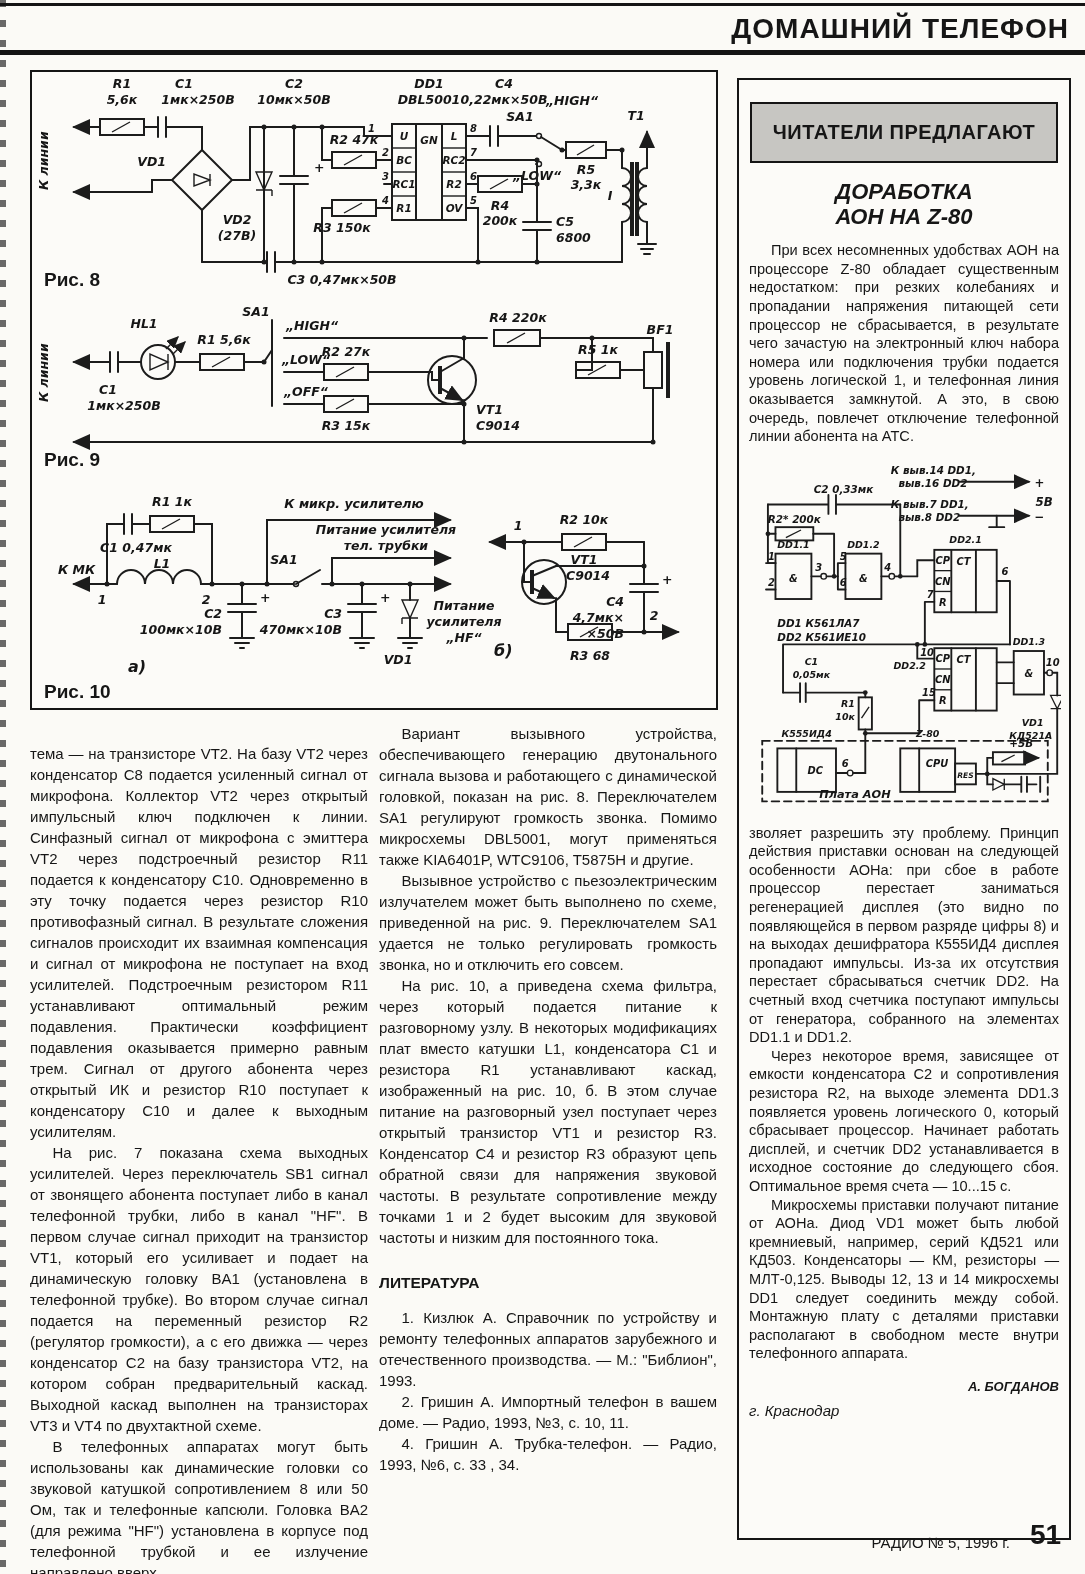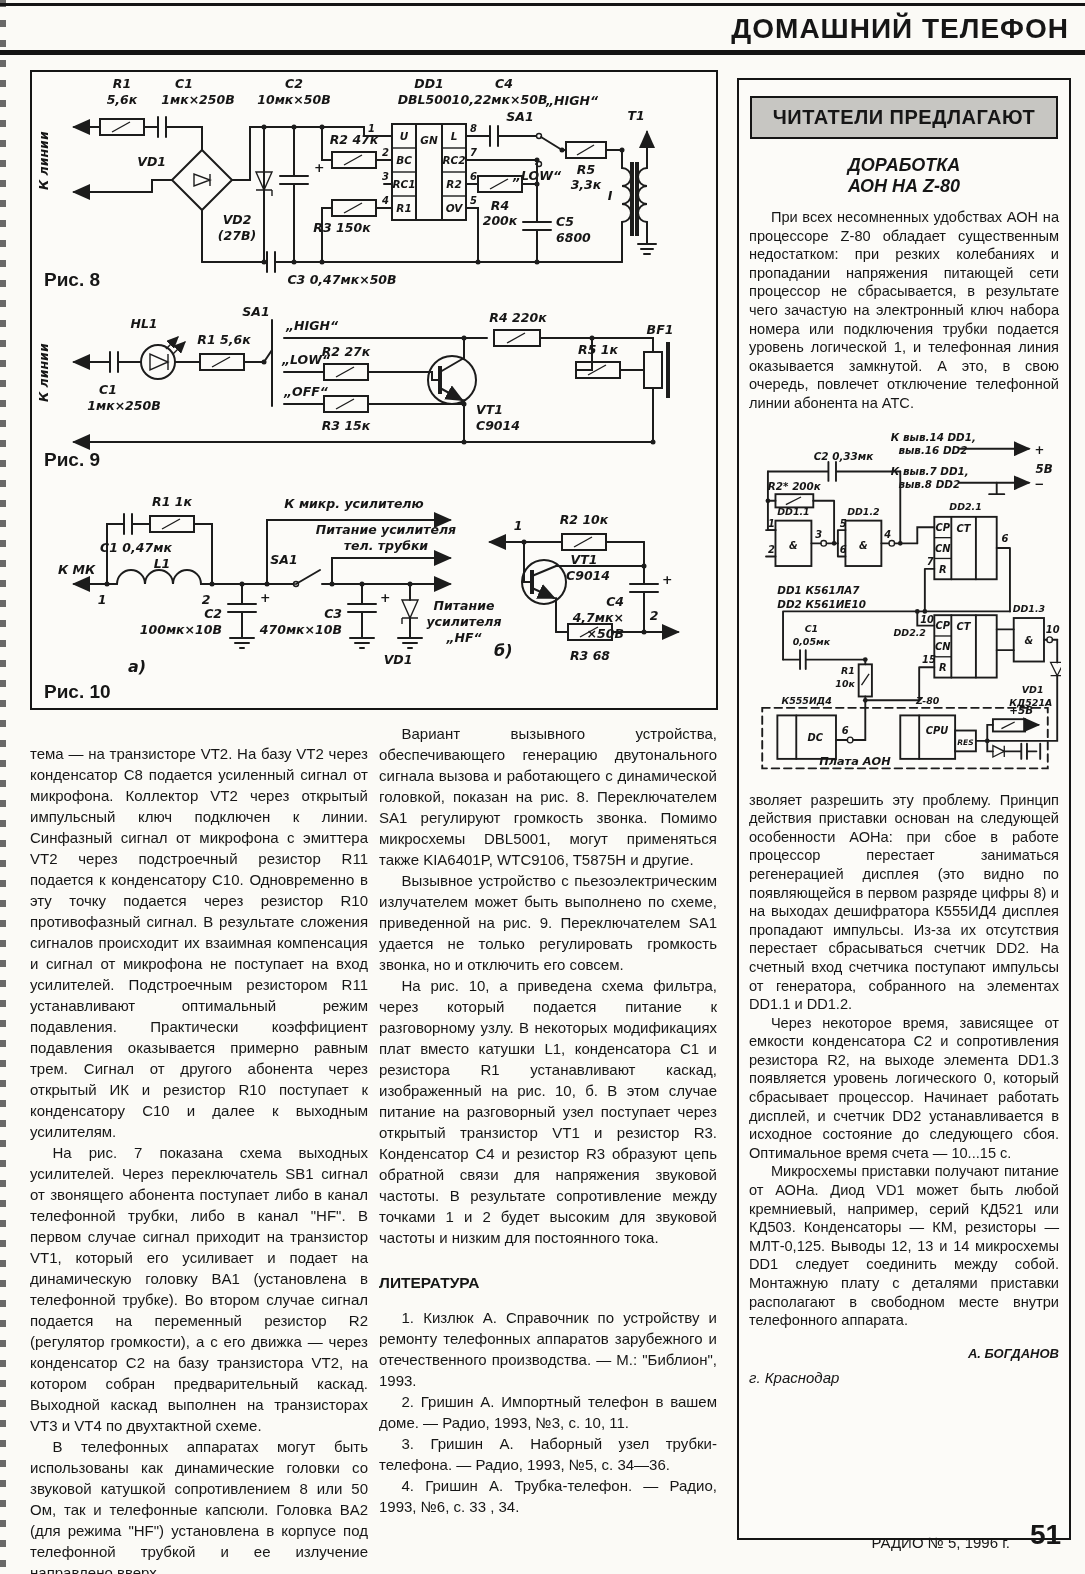--- a/index.html
+++ b/index.html
@@ -16,24 +16,24 @@
   .figbox svg{display:block;}
 
   .col{position:absolute;width:338px;font-size:15px;line-height:21px;text-align:justify;}
   .col1{left:30px;top:743px;} .col2{left:379px;top:723px;}
   .para{text-indent:1.5em;margin:0;}
   .para.cont{text-indent:0;}
   .lit-title{text-align:left;font-weight:bold;font-size:15.5px;margin:24px 0 14px;text-indent:0;}
 
   .sidebar{position:absolute;left:737px;top:78px;width:334px;height:1462px;border:2px solid #151515;
            box-sizing:border-box;padding:0 10px;overflow:hidden;background:#fcfbf8;}
-  .rubric{margin:16px 1px 0;background:#c7c6c2;border:2px solid #151515;text-align:center;
-          font-weight:bold;font-size:20px;padding:8px 0;letter-spacing:.5px;
+  .rubric{margin:22px 1px 0;background:#c7c6c2;border:2px solid #151515;text-align:center;
+          font-weight:bold;font-size:20px;padding:17px 0;letter-spacing:.5px;
           background-image:radial-gradient(#b5b4b0 12%,transparent 13%);background-size:4px 4px;}
-  .sb-title{text-align:center;font-weight:bold;font-style:italic;font-size:18px;line-height:1.14;margin:16px 0 12px;}
+  .sb-title{text-align:center;font-weight:bold;font-style:italic;font-size:22px;line-height:1.14;margin:16px 0 12px;}
   .sb-para{font-size:14.6px;line-height:18.6px;text-align:justify;text-indent:1.5em;margin:0;}
   .sb-para.cont{text-indent:0;}
   .sb-svg{margin:4px auto 6px;display:block;}
   .sb-author{text-align:right;font-weight:bold;font-style:italic;font-size:13px;margin-top:16px;}
   .sb-city{font-style:italic;font-size:15px;margin-top:8px;}
 
   .footer-journal{position:absolute;left:740px;top:1534px;width:270px;text-align:right;font-size:15px;}
   .footer-page{position:absolute;left:1030px;top:1519px;font-size:28px;font-weight:bold;}
 
   
@@ -415,21 +415,20 @@
     <p class="para">В телефонных аппаратах могут быть использованы как динамические головки со звуковой катушкой сопротивлением 8 или 50 Ом, так и телефонные капсюли. Головка BA2 (для режима "HF") установлена в корпусе под телефонной трубкой и ее излучение направлено вверх.</p>
   </div>
 
   <div class="col col2">
     <p class="para">Вариант вызывного устройства, обеспечивающего генерацию двутонального сигнала вызова и работающего с динамической головкой, показан на рис. 8. Переключателем SA1 регулируют громкость звонка. Помимо микросхемы DBL5001, могут применяться также KIA6401P, WTC9106, T5875H и другие.</p>
     <p class="para">Вызывное устройство с пьезоэлектрическим излучателем может быть выполнено по схеме, приведенной на рис. 9. Переключателем SA1 удается не только регулировать громкость звонка, но и отключить его совсем.</p>
     <p class="para">На рис. 10, а приведена схема фильтра, через который подается питание к разговорному узлу. В некоторых модификациях плат вместо катушки L1, конденсатора C1 и резистора R1 устанавливают каскад, изображенный на рис. 10, б. В этом случае питание на разговорный узел поступает через открытый транзистор VT1 и резистор R3. Конденсатор C4 и резистор R3 образуют цепь обратной связи для напряжения звуковой частоты. В результате сопротивление между точками 1 и 2 будет высоким для звуковой частоты и низким для постоянного тока.</p>
     <p class="para lit-title">ЛИТЕРАТУРА</p>
     <p class="para">1. Кизлюк А. Справочник по устройству и ремонту телефонных аппаратов зарубежного и отечественного производства. — М.: "Библион", 1993.</p>
     <p class="para">2. Гришин А. Импортный телефон в вашем доме. — Радио, 1993, №3, с. 10, 11.</p>
-    <p class="para">3. Гришин А. Наборный узел трубки-телефона. — Радио, 1993, №5, с. 34—36.</p>
     <p class="para">4. Гришин А. Трубка-телефон. — Радио, 1993, №6, с. 33 , 34.</p>
   </div>
 
   <div class="sidebar">
     <div class="rubric">ЧИТАТЕЛИ ПРЕДЛАГАЮТ</div>
     <div class="sb-title">
       <span>ДОРАБОТКА</span><br>
       <span>АОН НА Z-80</span>
     </div>
     <p class="sb-para">При всех несомненных удобствах АОН на процессоре Z-80 обладает существенным недостатком: при резких колебаниях и пропадании напряжения питающей сети процессор не сбрасывается, в результате чего зачастую на электронный ключ набора номера или подключения трубки подается уровень логической 1, и телефонная линия оказывается замкнутой. А это, в свою очередь, повлечет отключение телефонной линии абонента на АТС.</p>

